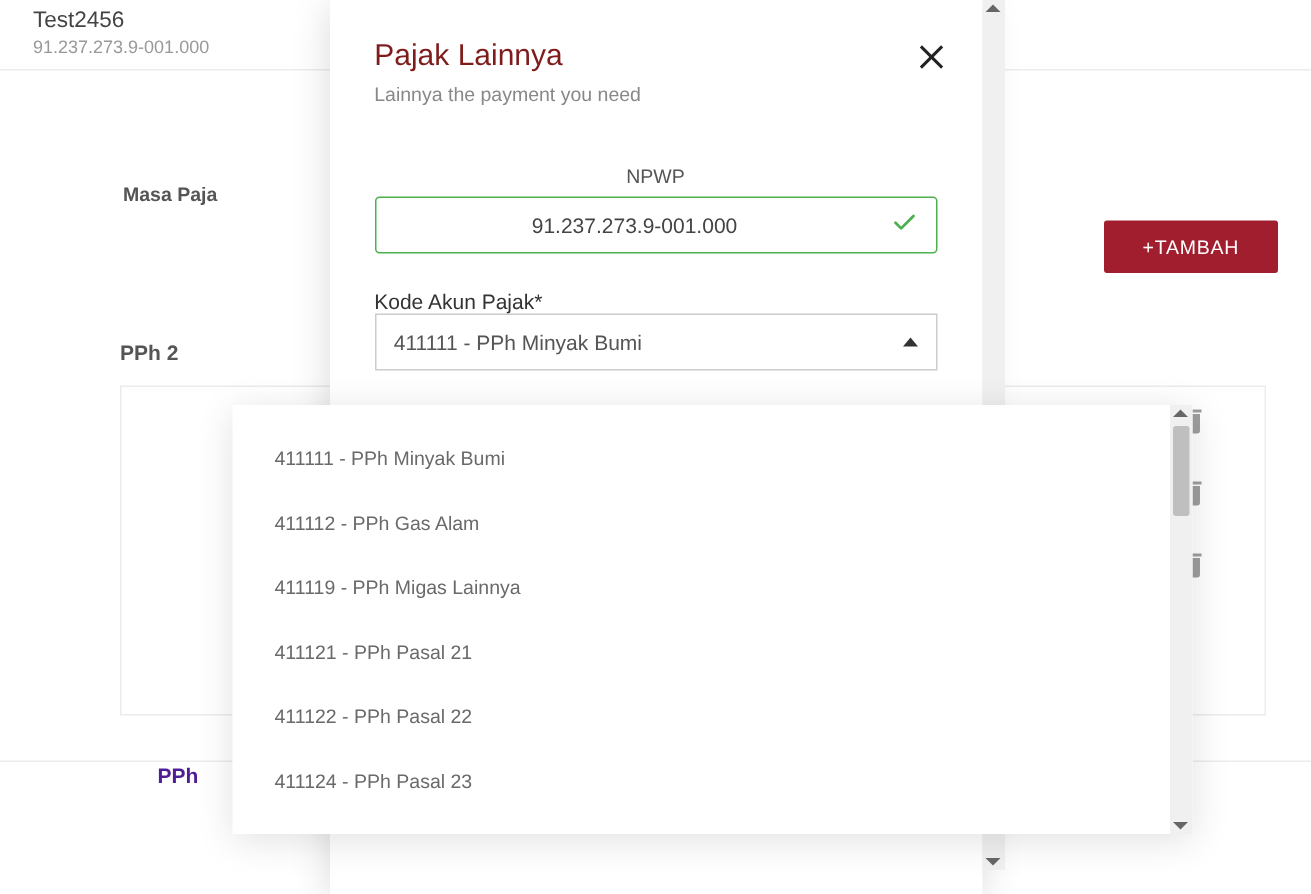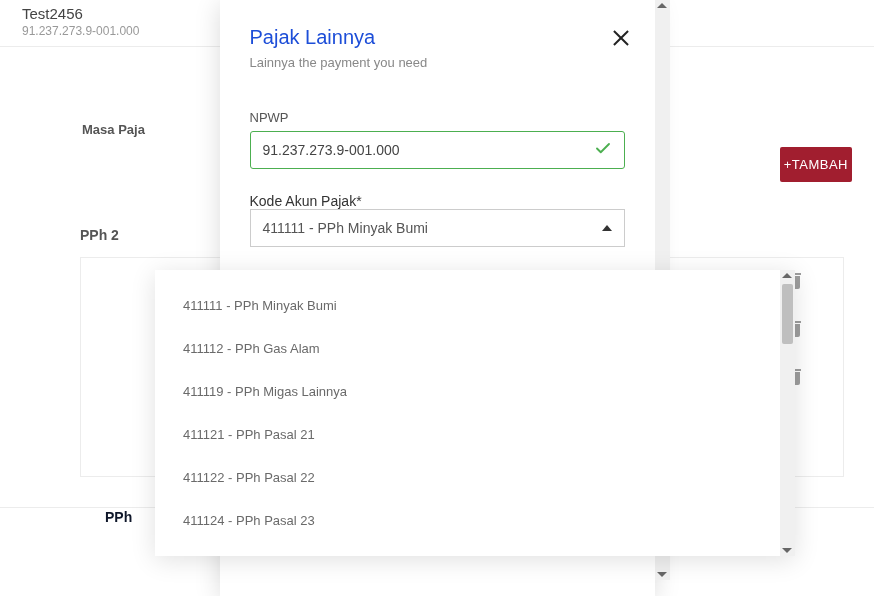--- a/index.html
+++ b/index.html
@@ -28,21 +28,21 @@
     display: flex; align-items: center;
     padding-top: 75px;
   }
   .masa-label { font-size: 13px; color:#555; font-weight:600;margin-left:32px; }
   .tambah-btn {
     position: absolute;
     right: 22px; top: 100px;
     background: #a11e2f;
     color: #fff;
     border: none;
-    padding: 10px 4px;
+    padding: 10px 26px;
     font-size: 13px;
     letter-spacing: .5px;
     border-radius: 2px;
     cursor: pointer;
   }
   .section-label {
     position:absolute; left:80px; top:180px;
     font-size:14px; font-weight:600; color:#555;text-align:center;
   }
   .card {
@@ -68,21 +68,21 @@
     background:#9e9e9e; border-radius:0 0 2px 2px;
   }
   .trash::after {
     content:""; position:absolute; left:0; top:0; width:14px; height:2px;
     background:#9e9e9e;
   }
   .divider {
     position:absolute; left:0; right:0; top:460px; height:1px; background:#ececec;
   }
   .section-label2 {
-    position:absolute; left:105px; top:462px; font-size:14px; font-weight:600; color:#0f172a;
+    position:absolute; left:105px; top:462px; font-size:14px; font-weight:600; color:#4c1d95;
   }
   
   .modal-wrap {
     position:absolute; top:0; left:0; right:0; bottom:0;
     display:flex; justify-content:center;
     pointer-events:none;
   }
   .modal {
     position:relative;
     width:435px;
@@ -96,32 +96,32 @@
     position:absolute; top:0; right:-15px; width:15px; height:580px;
     background:#f0f0f0;
   }
   .modal-scroll-right .arrow-up,
   .modal-scroll-right .arrow-down {
     width:0;height:0;border-left:5px solid transparent;border-right:5px solid transparent;
     position:absolute;left:2px;
   }
   .modal-scroll-right .arrow-up { border-bottom:5px solid #666; top:3px;}
   .modal-scroll-right .arrow-down { border-top:5px solid #666; bottom:3px;}
-  .modal h2 { font-size:20px; font-weight:500; color:#1d4ed8; }
+  .modal h2 { font-size:20px; font-weight:500; color:#7f1d1d; }
   .modal .sub { font-size:13px; color:#888; margin-top:6px; }
   .close-x {
     position:absolute; top:26px; right:22px;
     width:24px; height:24px; cursor:pointer;
   }
   .close-x::before, .close-x::after {
     content:""; position:absolute; left:11px; top:2px; width:2px; height:20px; background:#222;
   }
   .close-x::before { transform:rotate(45deg); }
   .close-x::after { transform:rotate(-45deg); }
-  .form-group { margin-top:40px; }
+  .form-group { margin-top:40px;text-align:center; }
   .form-group label { display:block; font-size:13px; color:#555; margin-bottom:6px; }
   .npwp-input {
     border:1px solid #4caf50;
     border-radius:3px;
     padding:10px 40px 10px 12px;
     width:100%;
     position:relative;
   }
   .npwp-input span { color:#444; font-size:14px; }
   .check-icon {

